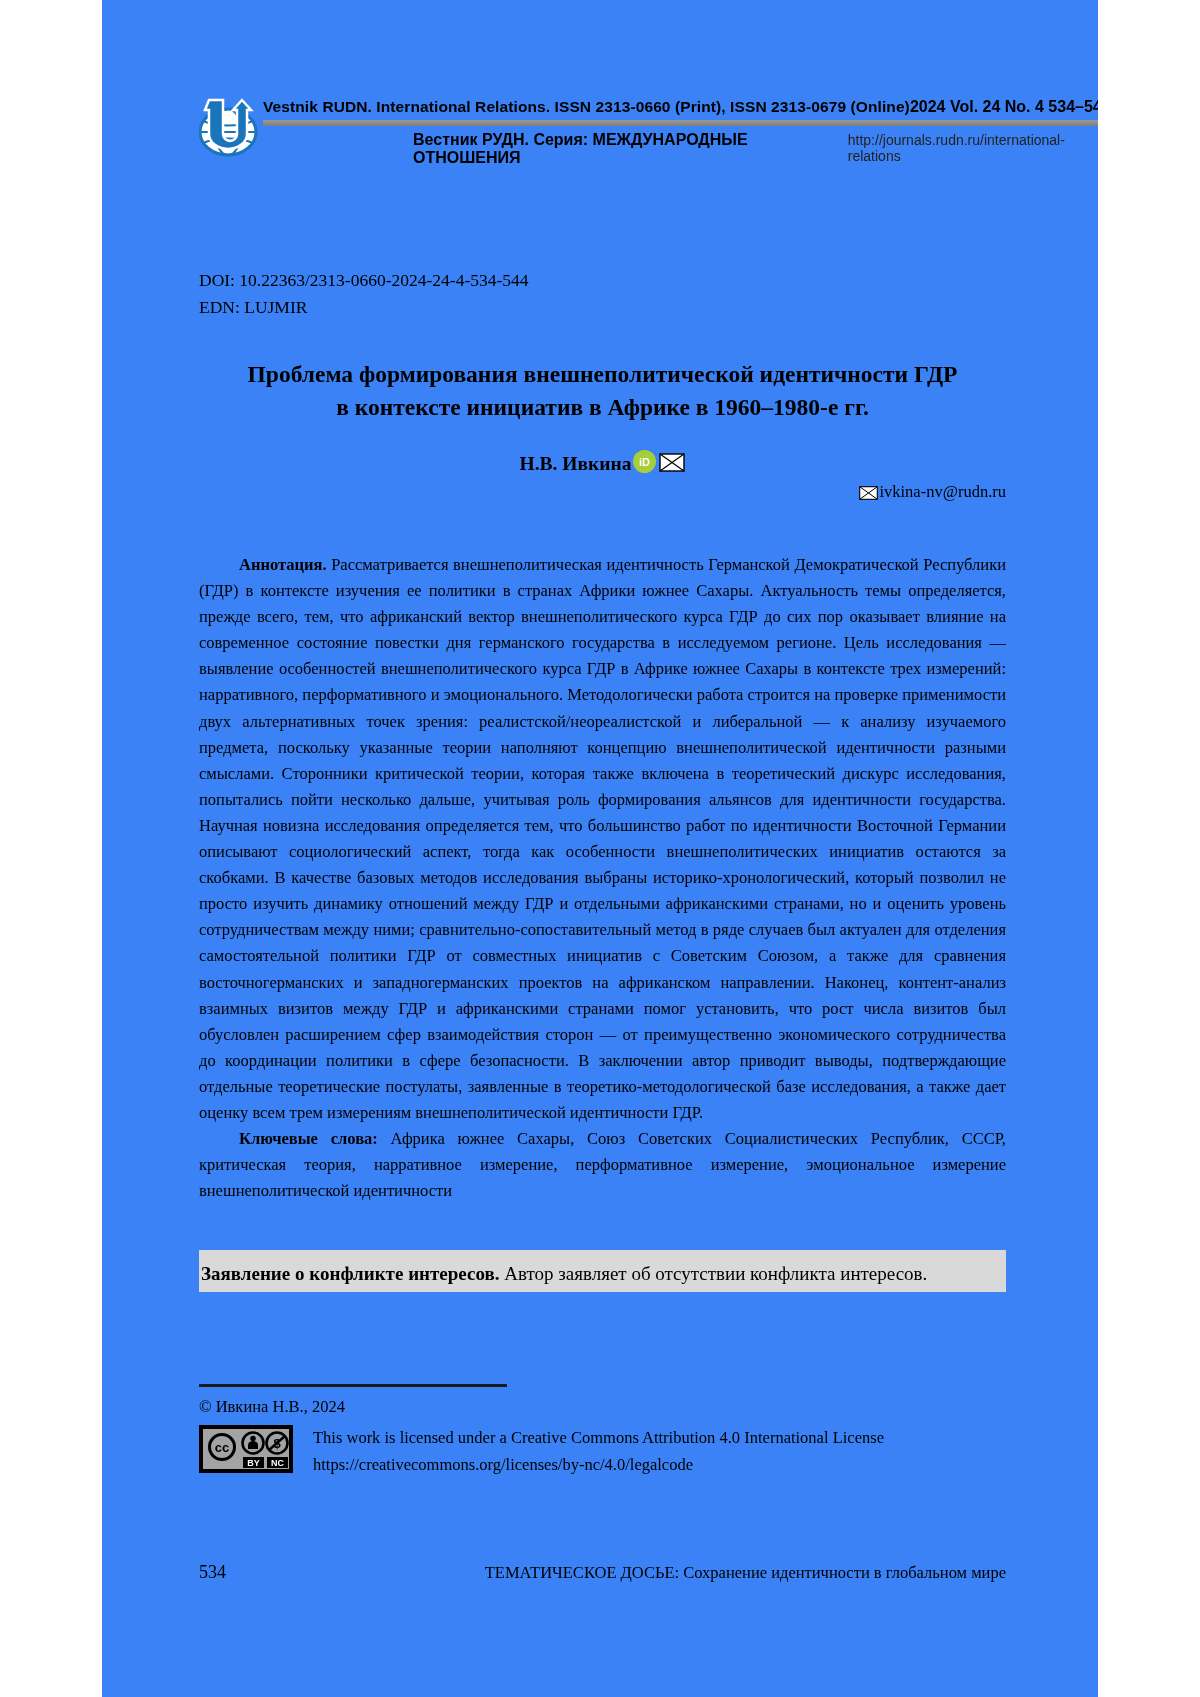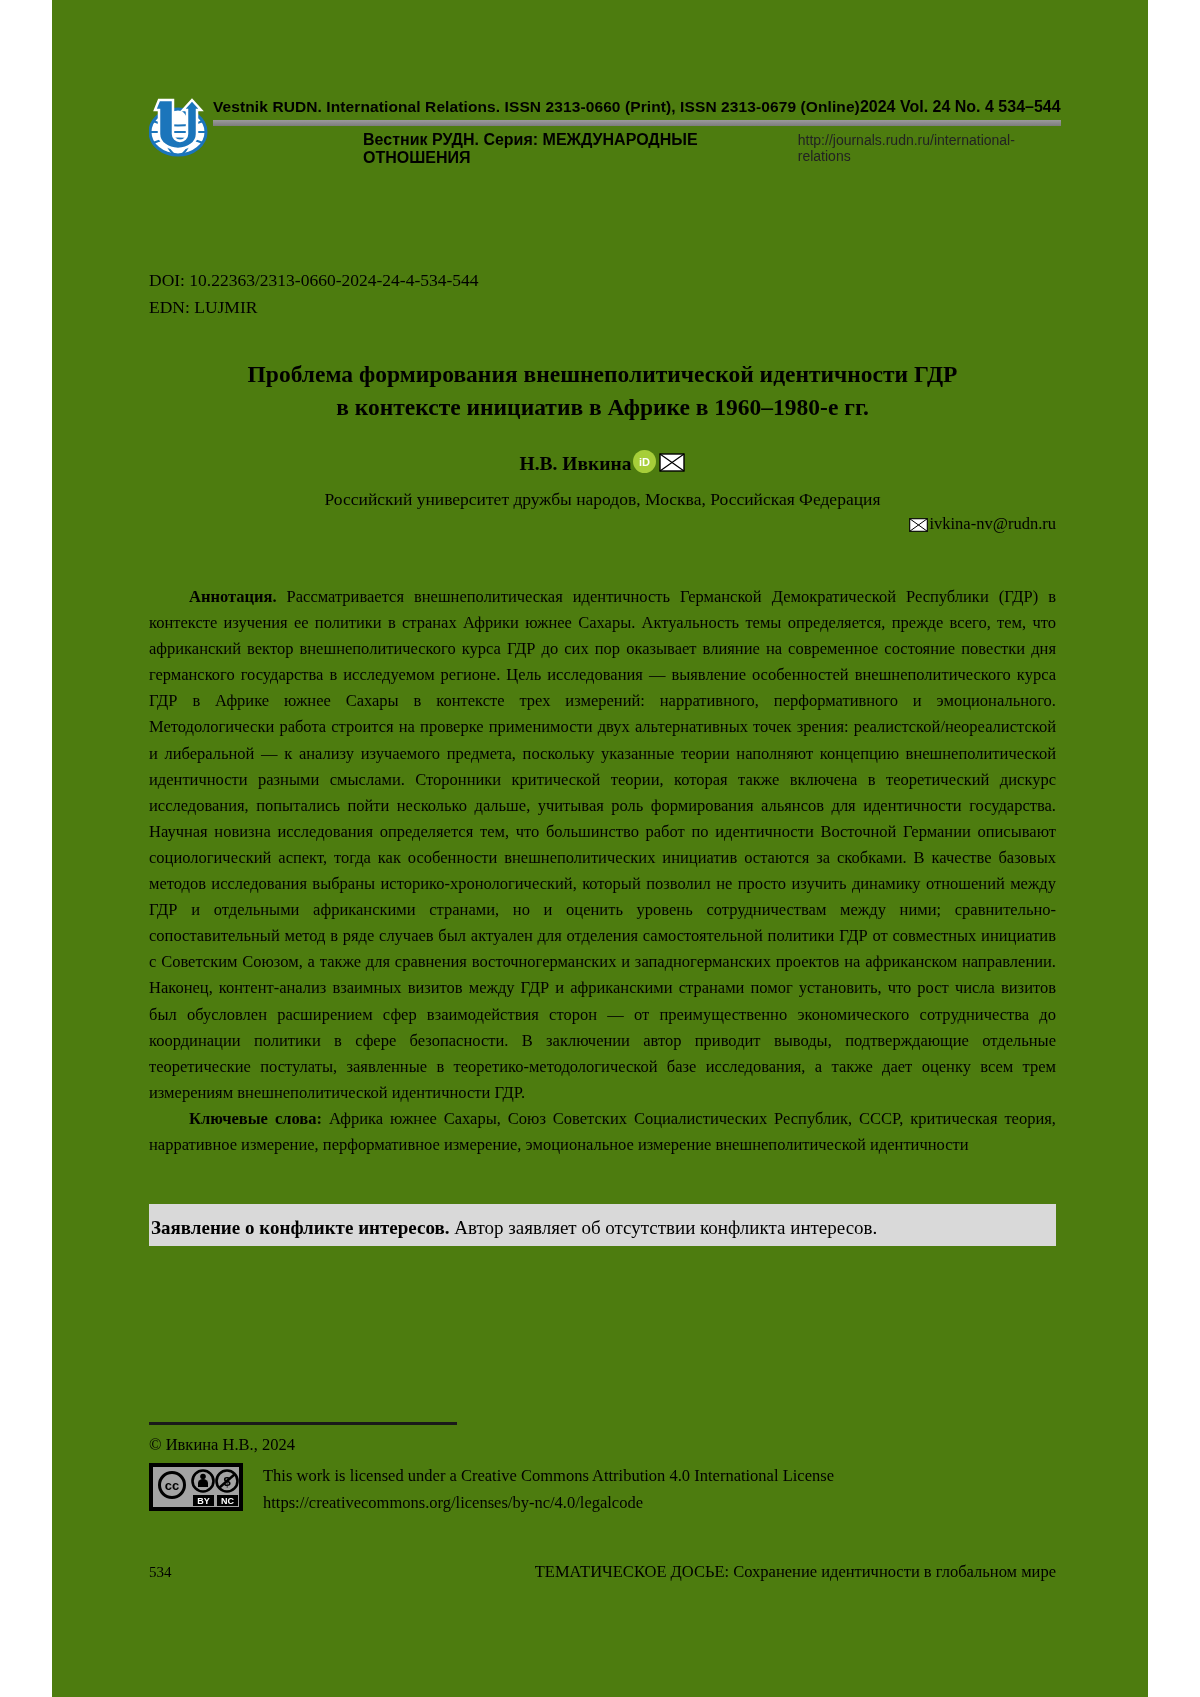--- a/index.html
+++ b/index.html
@@ -1,21 +1,21 @@
 <!DOCTYPE html>
 <html lang="ru"><head>
 <meta charset="utf-8">
 <style>
   * { margin:0; padding:0; box-sizing:border-box; }
   html,body { background:#ffffff; }
   .page {
     position:relative;
-    width:1096px; height:1697px;
+    width:996px; height:1697px;
     margin:0 auto;
-    background:#4d7c0f;
+    background:#3b82f6;
     color:#000;
     font-family:"Liberation Serif", serif;
     overflow:hidden;
   }
   .content { padding:98px 92px 0 97px; }
 
   
   .journal-header { display:flex; align-items:flex-start; font-family:"Liberation Sans", sans-serif; }
   .logo-wrap { width:64px; flex:0 0 64px; margin-top:-2px; }
   .header-main { flex:1; }
@@ -46,28 +46,28 @@
 
   
   .conflict-box {
     margin-top:46px;
     background:#d9d9d9;
     padding:13px 8px 7px 2px;
     font-size:19px;
   }
 
   
-  .page-footer { position:absolute; left:97px; right:92px; top:1422px; font-size:16.5px; }
+  .page-footer { position:absolute; left:97px; right:92px; top:1384px; font-size:16.5px; }
   .footnote-rule { width:308px; height:3px; background:#1a1a1a; }
   .copyright { margin-top:10px; }
   .license-row { margin-top:6px; display:flex; align-items:flex-end; }
   .cc-badge { flex:0 0 96px; margin-top:2px; }
   .license-text { margin-left:18px; line-height:27px; }
   .bottom-line { position:absolute; left:97px; right:92px; top:1562px; display:flex; justify-content:space-between; align-items:baseline; }
-  .page-num { font-size:15px; }
+  .page-num { font-size:18px; }
   .running-title { font-size:16.5px; }
 </style>
 </head>
 <body>
 
 <div class="page">
   <div class="content">
 
     <div class="journal-header">
       <div class="logo-wrap">
@@ -105,21 +105,20 @@
 
     <div class="author-line">
       <span>Н.В. Ивкина</span><span class="orcid-badge"><svg width="23" height="23" viewBox="0 0 23 23">
             <circle cx="11.5" cy="11.5" r="11.5" fill="#a6ce39"></circle>
             <text x="11.5" y="16" font-family="Liberation Sans, sans-serif" font-size="11" font-weight="700" fill="#ffffff" text-anchor="middle">iD</text>
           </svg></span><span class="mail-icon"><svg width="26" height="19" viewBox="0 0 26 19">
             <rect x="1" y="1" width="24" height="17" fill="#ffffff" stroke="#000" stroke-width="1.4"></rect>
             <path d="M1 1 L25 18 M25 1 L1 18" stroke="#000" stroke-width="1.2" fill="none"></path>
           </svg></span>
     </div>
-    <div class="affiliation">Российский университет дружбы народов, Москва, Российская Федерация</div>
     <div class="email-line">
       <span class="mail-icon-sm"><svg width="19" height="14" viewBox="0 0 19 14">
             <rect x="0.7" y="0.7" width="17.6" height="12.6" fill="#ffffff" stroke="#000" stroke-width="1.1"></rect>
             <path d="M0.7 0.7 L18.3 13.3 M18.3 0.7 L0.7 13.3" stroke="#000" stroke-width="1" fill="none"></path>
           </svg></span><span>ivkina-nv@rudn.ru</span>
     </div>
 
     <div class="abstract">
       <p><span class="bold">Аннотация.</span><span> Рассматривается внешнеполитическая идентичность Германской Демократической Республики (ГДР) в контексте изучения ее политики в странах Африки южнее Сахары. Актуальность темы определяется, прежде всего, тем, что африканский вектор внешнеполитического курса ГДР до сих пор оказывает влияние на современное состояние повестки дня германского государства в исследуемом регионе. Цель исследования — выявление особенностей внешнеполитического курса ГДР в Африке южнее Сахары в контексте трех измерений: нарративного, перформативного и эмоционального. Методологически работа строится на проверке применимости двух альтернативных точек зрения: реалистской/неореалистской и либеральной — к анализу изучаемого предмета, поскольку указанные теории наполняют концепцию внешнеполитической идентичности разными смыслами. Сторонники критической теории, которая также включена в теоретический дискурс исследования, попытались пойти несколько дальше, учитывая роль формирования альянсов для идентичности государства. Научная новизна исследования определяется тем, что большинство работ по идентичности Восточной Германии описывают социологический аспект, тогда как особенности внешнеполитических инициатив остаются за скобками. В качестве базовых методов исследования выбраны историко-хронологический, который позволил не просто изучить динамику отношений между ГДР и отдельными африканскими странами, но и оценить уровень сотрудничествам между ними; сравнительно-сопоставительный метод в ряде случаев был актуален для отделения самостоятельной политики ГДР от совместных инициатив с Советским Союзом, а также для сравнения восточногерманских и западногерманских проектов на африканском направлении. Наконец, контент-анализ взаимных визитов между ГДР и африканскими странами помог установить, что рост числа визитов был обусловлен расширением сфер взаимодействия сторон — от преимущественно экономического сотрудничества до координации политики в сфере безопасности. В заключении автор приводит выводы, подтверждающие отдельные теоретические постулаты, заявленные в теоретико-методологической базе исследования, а также дает оценку всем трем измерениям внешнеполитической идентичности ГДР.</span></p>
       <p><span class="bold">Ключевые слова:</span><span> Африка южнее Сахары, Союз Советских Социалистических Республик, СССР, критическая теория, нарративное измерение, перформативное измерение, эмоциональное измерение внешнеполитической идентичности</span></p>

